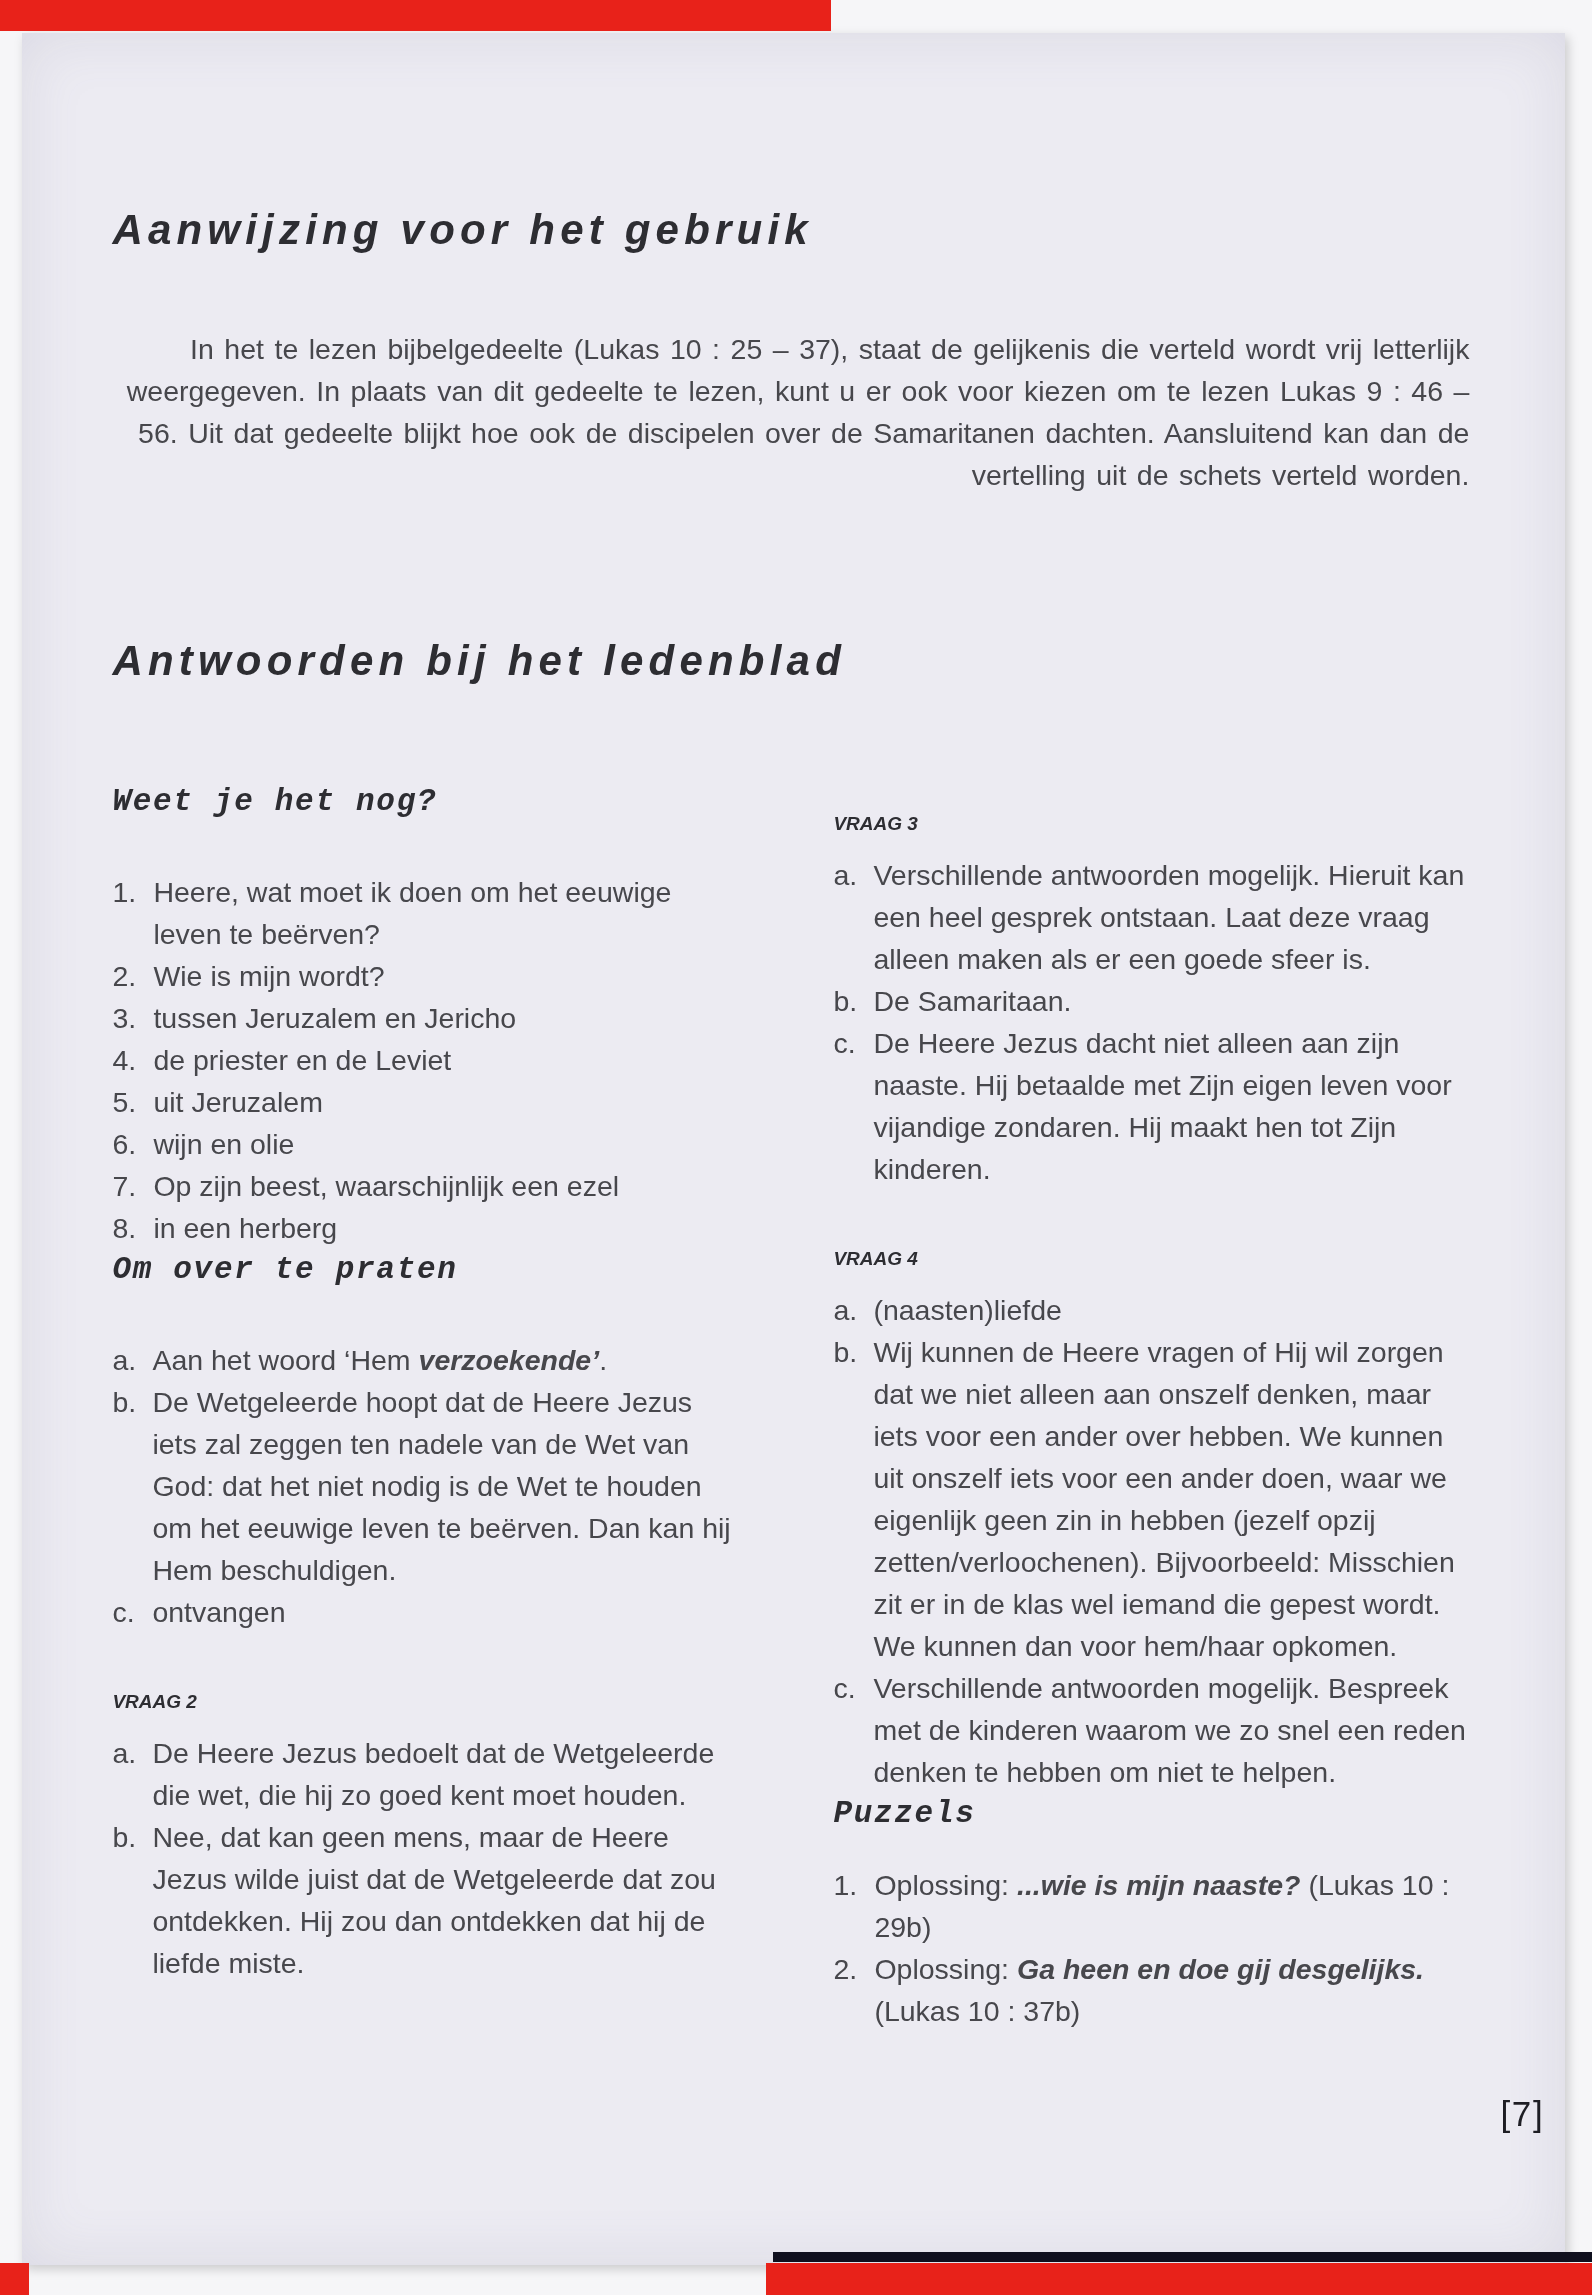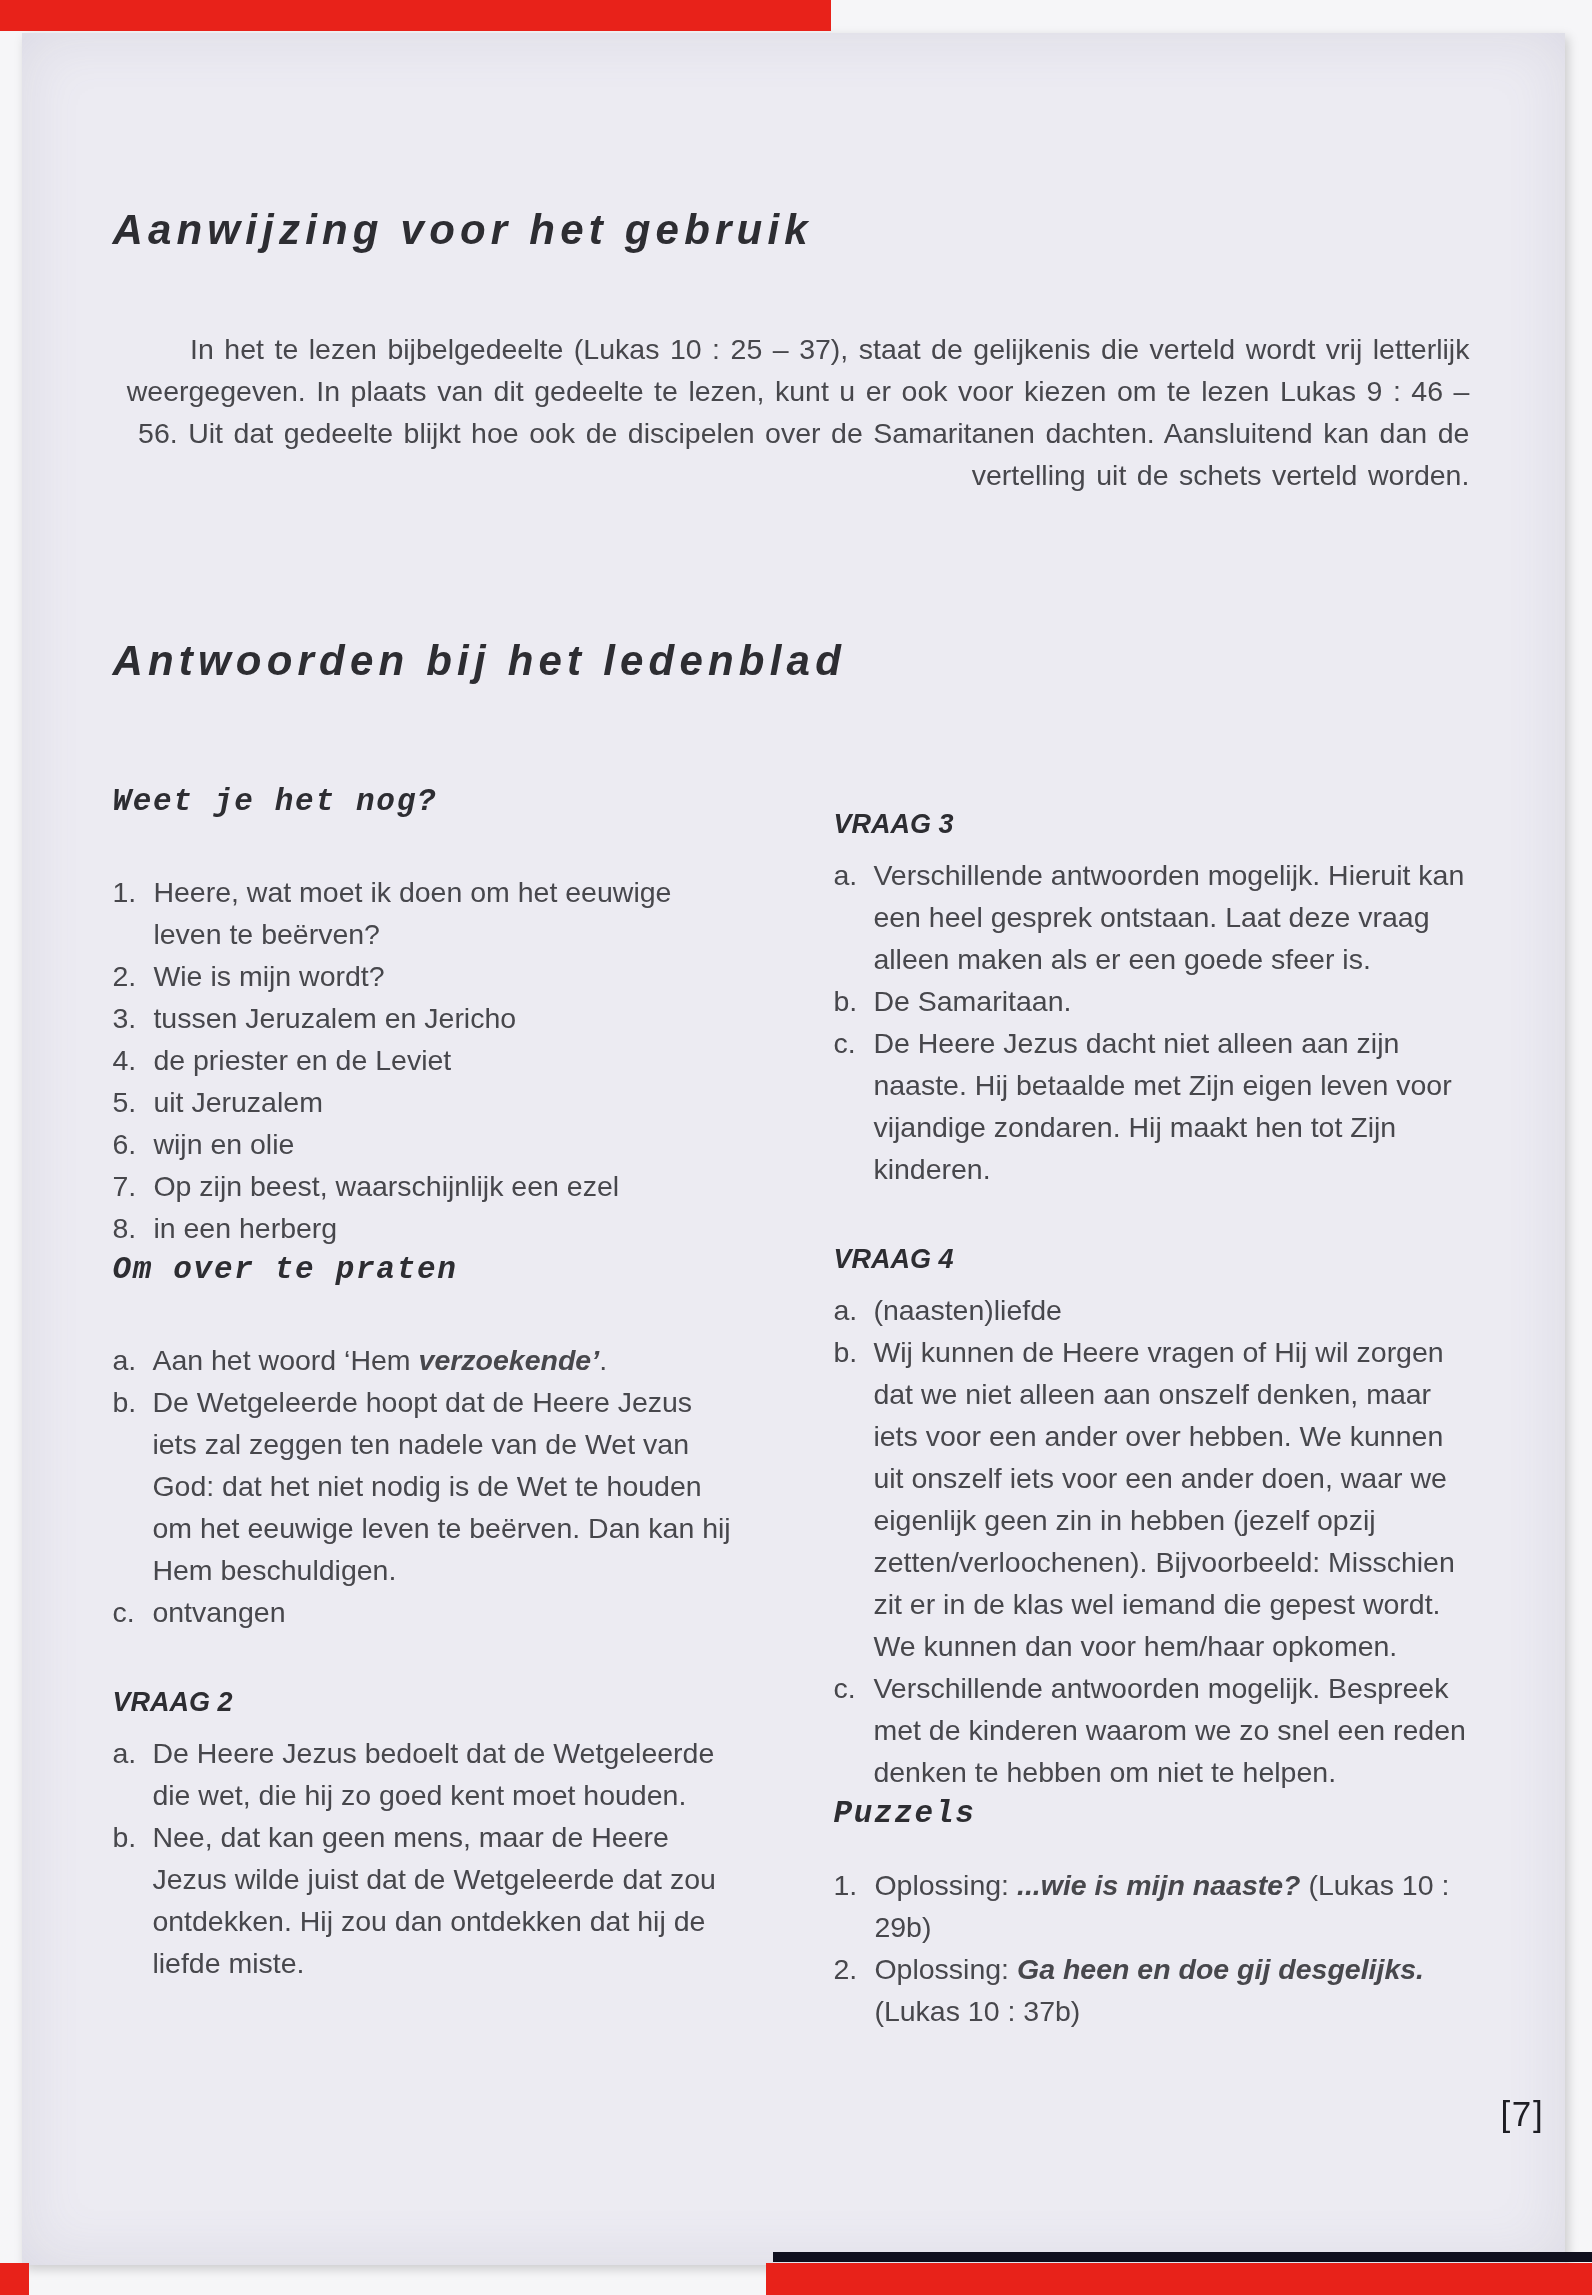--- a/index.html
+++ b/index.html
@@ -71,21 +71,21 @@
   }
   h2.subhead.spaced { }
   h2.subhead.puzzels { margin-bottom: 29px; }
 
   .vraag { margin-top: 48px; }
   .vraag.flush { margin-top: 0; }
   h3.vraag-title {
     margin: 0 0 8.6px 0;
     font-style: italic;
     font-weight: bold;
-    font-size: 27px;
+    font-size: 19px;
     color: var(--heading, #2d2d32);
   }
 
   .row { display: flex; align-items: flex-start; }
   .row .num { flex: 0 0 41px; }
   .row .lbl { flex: 0 0 40px; }
   .row .txt { flex: 1 1 auto; }
   em { font-style: italic; font-weight: bold; }
 
   .pagenum {

